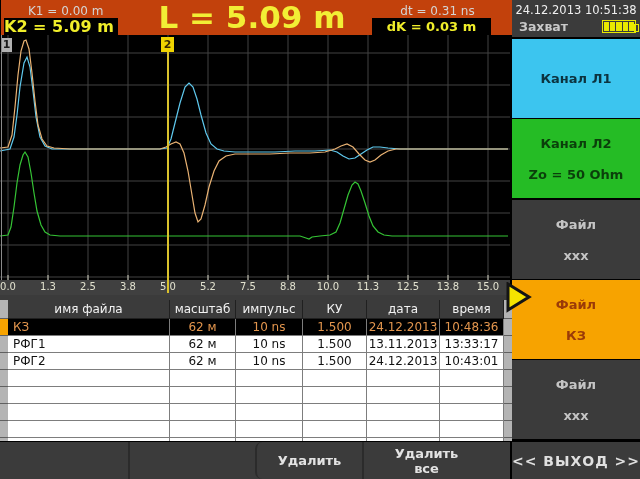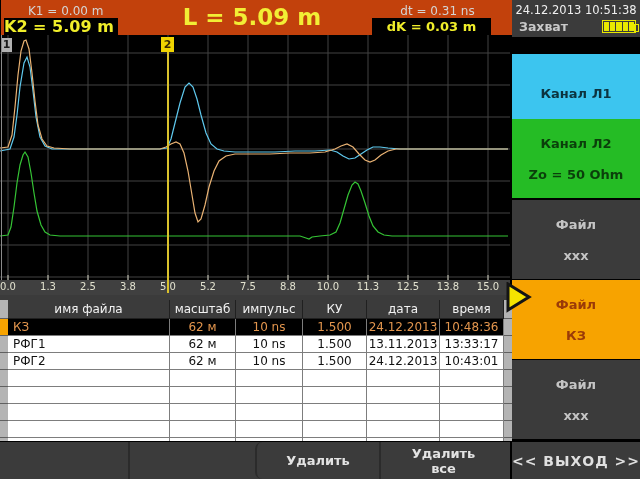--- a/index.html
+++ b/index.html
@@ -7,21 +7,21 @@
     position:relative;width:640px;height:479px;background:#000;
     font-family:"DejaVu Sans","Liberation Sans",sans-serif;overflow:hidden;
     -webkit-font-smoothing:none;
   }
   .abs{position:absolute;}
   
   #hdr{left:1px;top:0;width:512px;height:35px;background:#c2410c;}
   #k1{left:27px;top:4px;font-size:12px;color:#d4d4d4;}
   #k2box{left:3px;top:18px;width:114px;height:17px;background:#000;color:#f0ee2a;
     font-size:16px;font-weight:bold;text-align:left;line-height:17px;}
-  #lbig{left:155px;top:0;width:192px;height:34px;color:#f2ee35;font-size:23px;
+  #lbig{left:155px;top:0;width:192px;height:34px;color:#f2ee35;font-size:31px;
     font-weight:bold;text-align:center;line-height:34px;}
   #dt{left:383px;top:4px;width:107px;font-size:12px;color:#d4d4d4;text-align:center;}
   #dkbox{left:371px;top:18px;width:119px;height:17px;background:#000;color:#f0ee2a;
     font-size:13px;font-weight:bold;text-align:center;line-height:17px;}
   
   #sbtop{left:512px;top:0;width:128px;height:37px;background:#3b3b3b;}
   #dtime{left:0;top:3px;width:128px;text-align:center;font-size:11.5px;color:#f0f0f0;letter-spacing:0px;}
   #zahvat{left:7px;top:19px;font-size:12.5px;font-weight:bold;color:#c9c9c9;}
   #batt{left:90px;top:20px;width:34px;height:13px;border:1px solid #e9e900;display:flex;gap:1px;padding:1px;box-sizing:border-box;}
   #batt .bar{flex:1;background:#e9e900;}
@@ -242,31 +242,31 @@
       <div class="gut" style="left: 504px; top: 138px; height: 17px;"></div>
     </div>
 
   <div id="footer" class="abs">
       <div class="fcell" style="width: 128px;">
         <span></span>
       </div>
       <div class="fcell" style="width: 127px;">
         <span></span>
       </div>
-      <div class="fcell" style="width: 124px; border-radius: 7px;">
+      <div class="fcell" style="width: 107px; border-radius: 7px;">
         <span>Удалить</span>
       </div>
       <div class="fcell" style="width: 127px;">
         <span style="width: 80px;">Удалить все</span>
       </div>
     </div>
 
   <div id="sidebar" class="abs">
     <div id="exitbtn">&lt;&lt; ВЫХОД &gt;&gt;</div>
-  <div class="sbtn" style="top: 17px; background: rgb(60, 197, 239); color: rgb(12, 51, 63); text-align: right;">
+  <div class="sbtn" style="top: 2px; background: rgb(60, 197, 239); color: rgb(12, 51, 63); text-align: right;">
         <span>Канал Л1</span>
       </div>
       <div class="sbtn" style="top: 82px; background: rgb(37, 188, 37); color: rgb(11, 63, 11);">
         <span>Канал Л2</span>
         <span>Zo = 50 Ohm</span>
       </div>
       <div class="sbtn" style="top: 163px; background: rgb(59, 59, 59); color: rgb(196, 196, 196);">
         <span>Файл</span>
         <span>xxx</span>
       </div>

